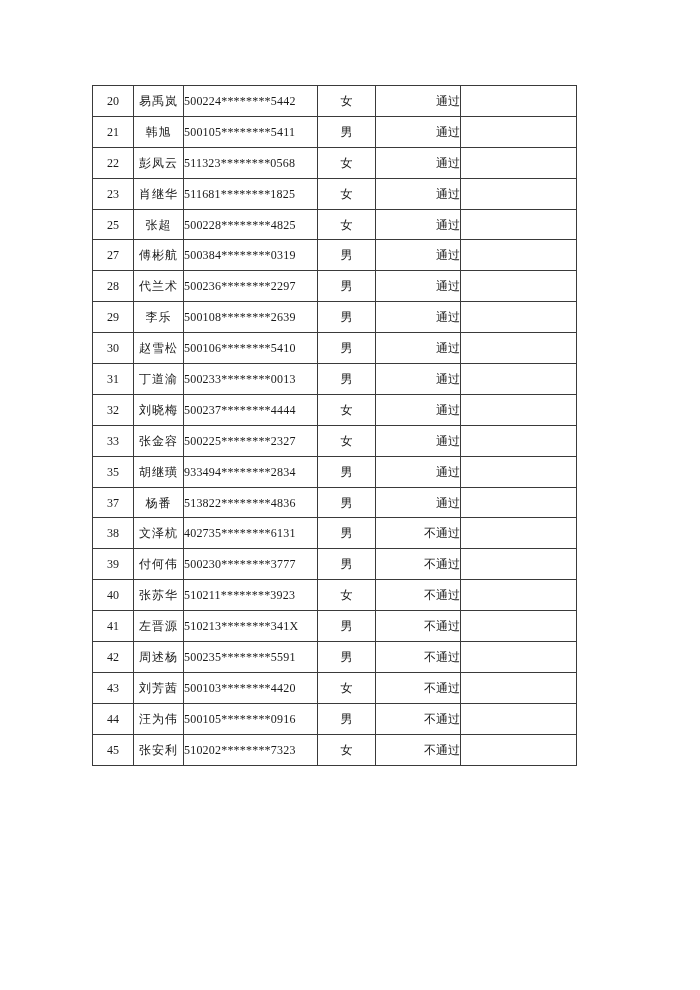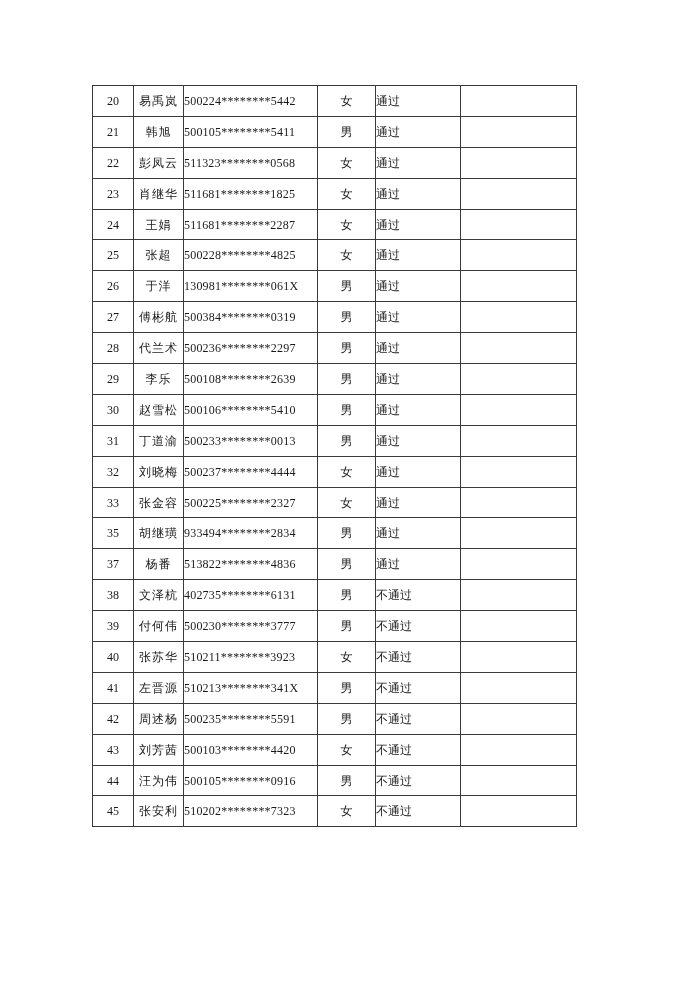--- a/index.html
+++ b/index.html
@@ -50,21 +50,21 @@
       letter-spacing: 1px;
     }
     td.c-id {
       text-align: left;
       padding-left: 6px;
       font-family: Liberation Serif, serif;
       font-size: 12.5px;
       letter-spacing: 0.2px;
     }
     td.c-sex { text-align: center; }
-    td.c-result { text-align: left; }
+    td.c-result { text-align: right; }
     td.c-note { }
   </style>
 </head>
 <body>
 
 <div class="page">
   <table class="roster">
     <colgroup>
       <col style="width:41px">
       <col style="width:50px">
@@ -100,40 +100,24 @@
         </tr>
         <tr>
           <td class="c-no">23</td>
           <td class="c-name">肖继华</td>
           <td class="c-id">511681********1825</td>
           <td class="c-sex">女</td>
           <td class="c-result">通过</td>
           <td class="c-note"></td>
         </tr>
         <tr>
-          <td class="c-no">24</td>
-          <td class="c-name">王娟</td>
-          <td class="c-id">511681********2287</td>
-          <td class="c-sex">女</td>
-          <td class="c-result">通过</td>
-          <td class="c-note"></td>
-        </tr>
-        <tr>
           <td class="c-no">25</td>
           <td class="c-name">张超</td>
           <td class="c-id">500228********4825</td>
           <td class="c-sex">女</td>
-          <td class="c-result">通过</td>
-          <td class="c-note"></td>
-        </tr>
-        <tr>
-          <td class="c-no">26</td>
-          <td class="c-name">于洋</td>
-          <td class="c-id">130981********061X</td>
-          <td class="c-sex">男</td>
           <td class="c-result">通过</td>
           <td class="c-note"></td>
         </tr>
         <tr>
           <td class="c-no">27</td>
           <td class="c-name">傅彬航</td>
           <td class="c-id">500384********0319</td>
           <td class="c-sex">男</td>
           <td class="c-result">通过</td>
           <td class="c-note"></td>

